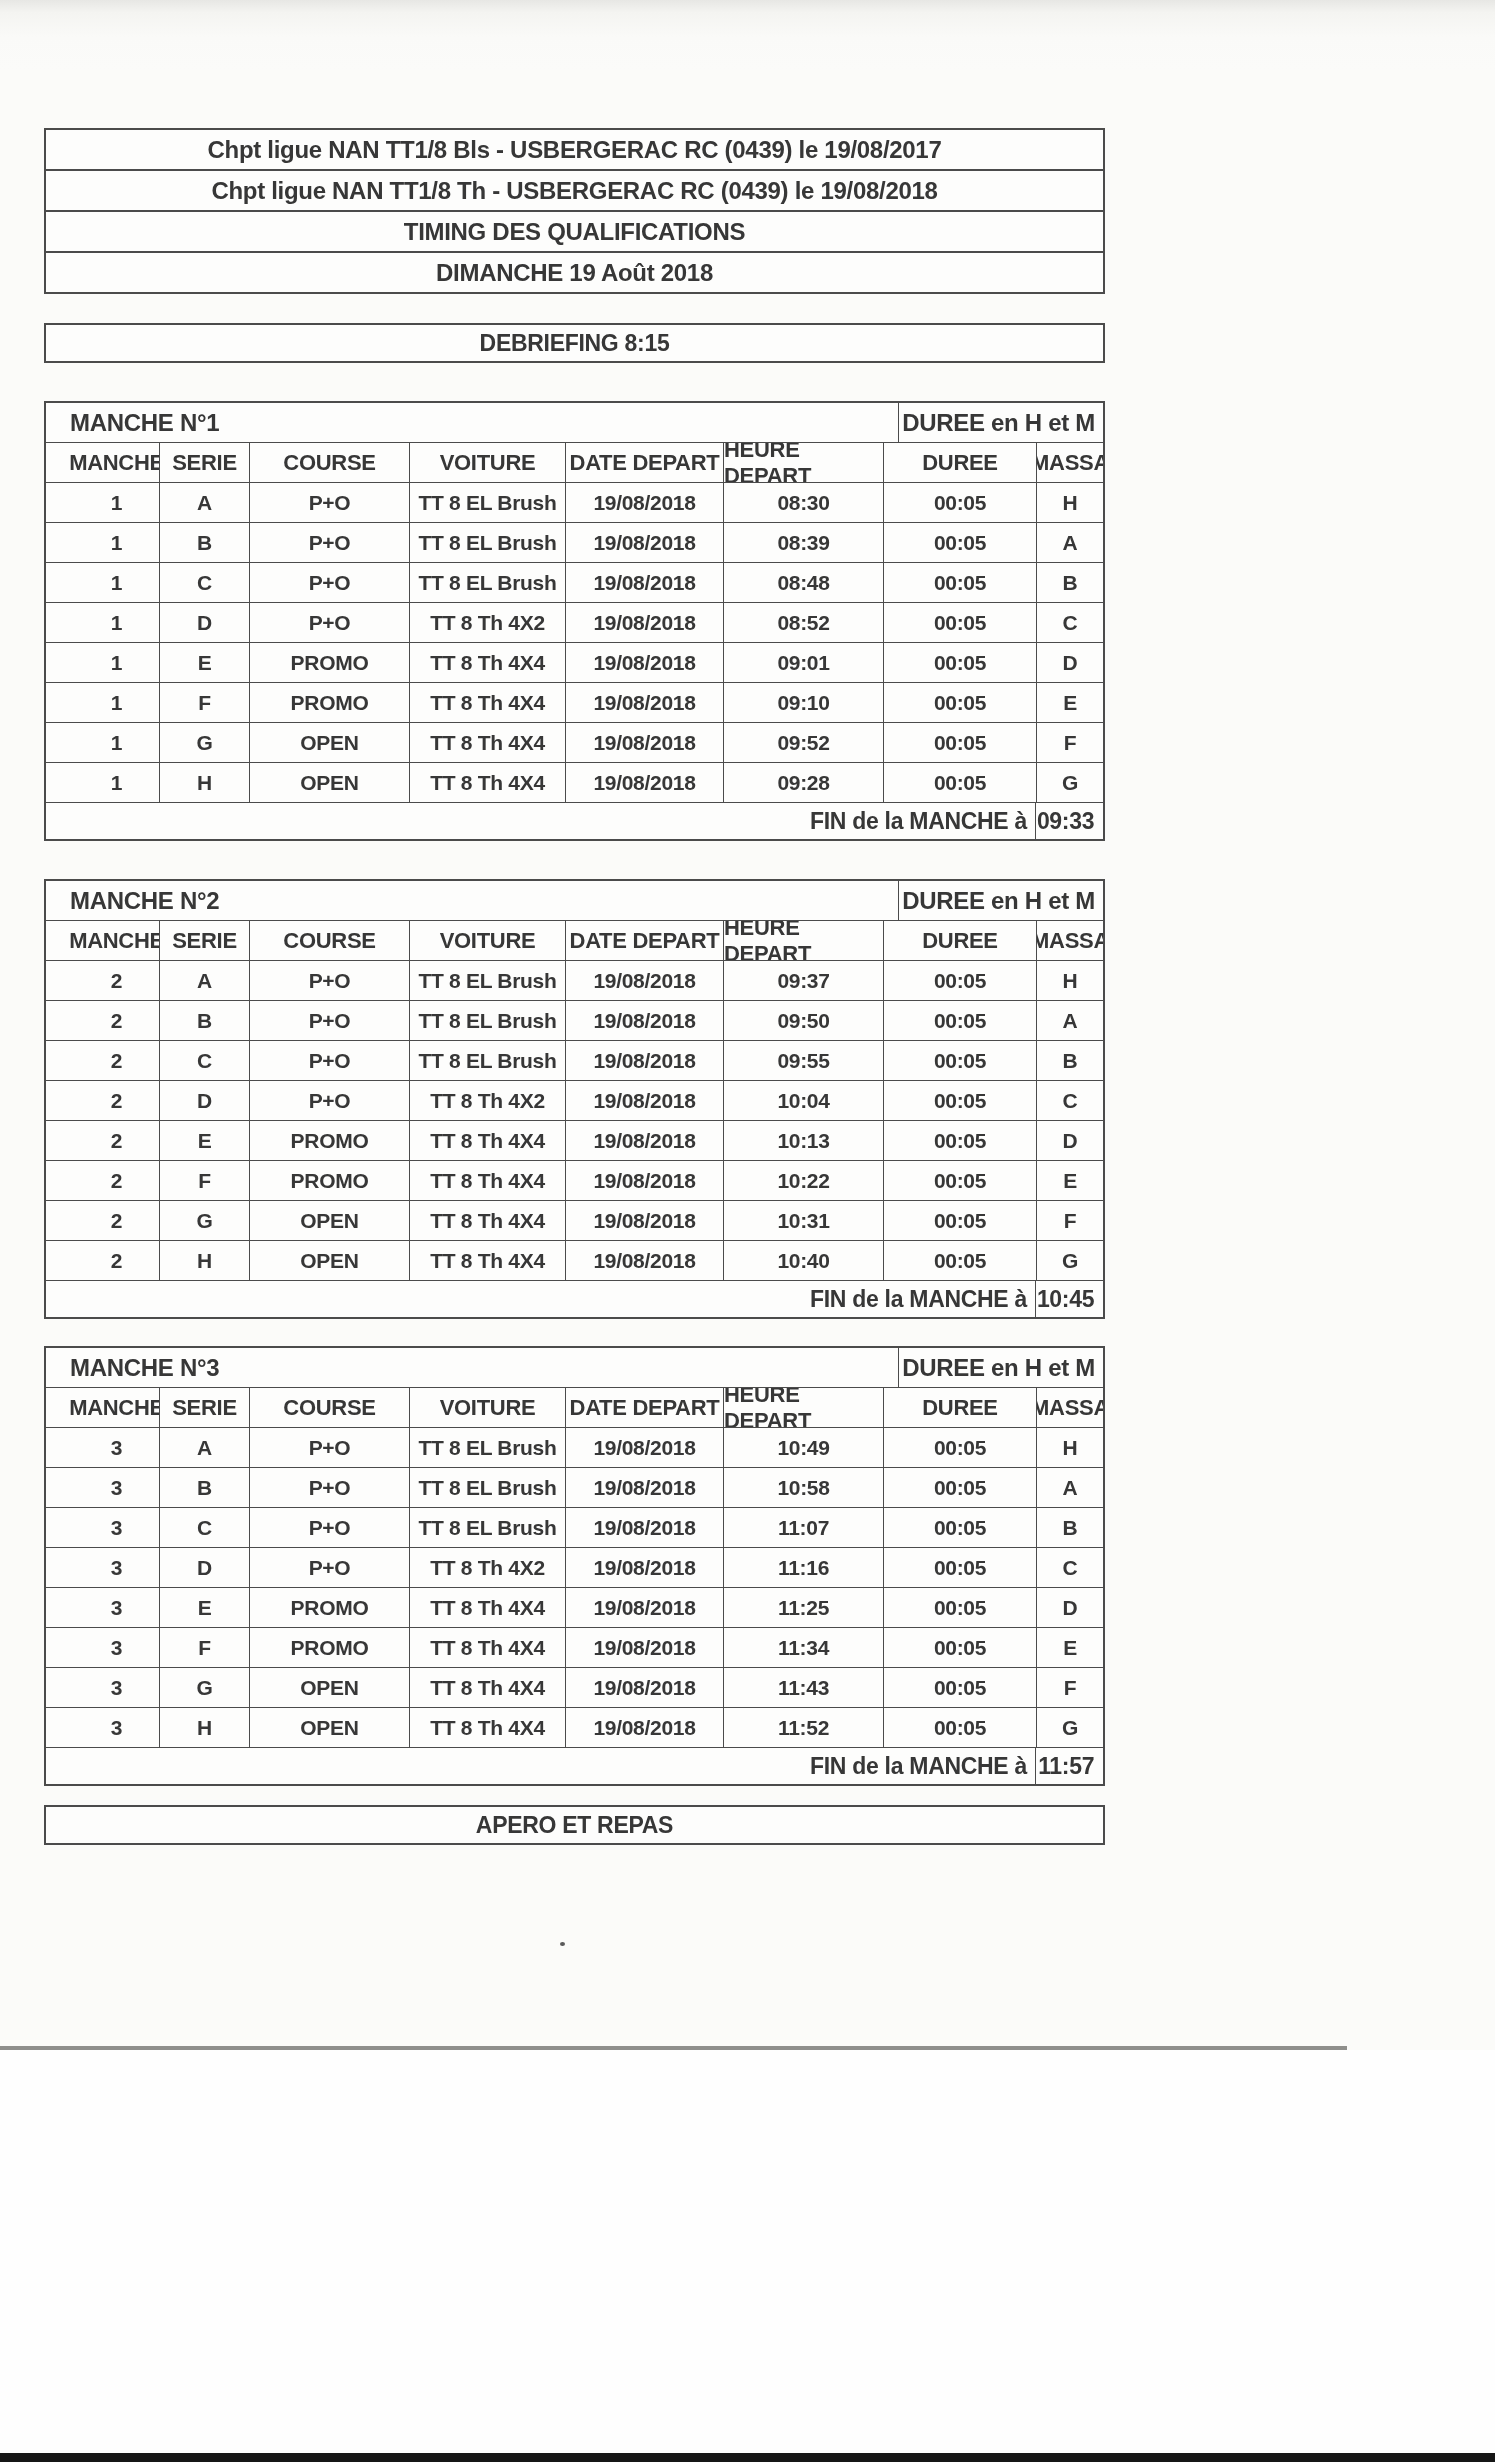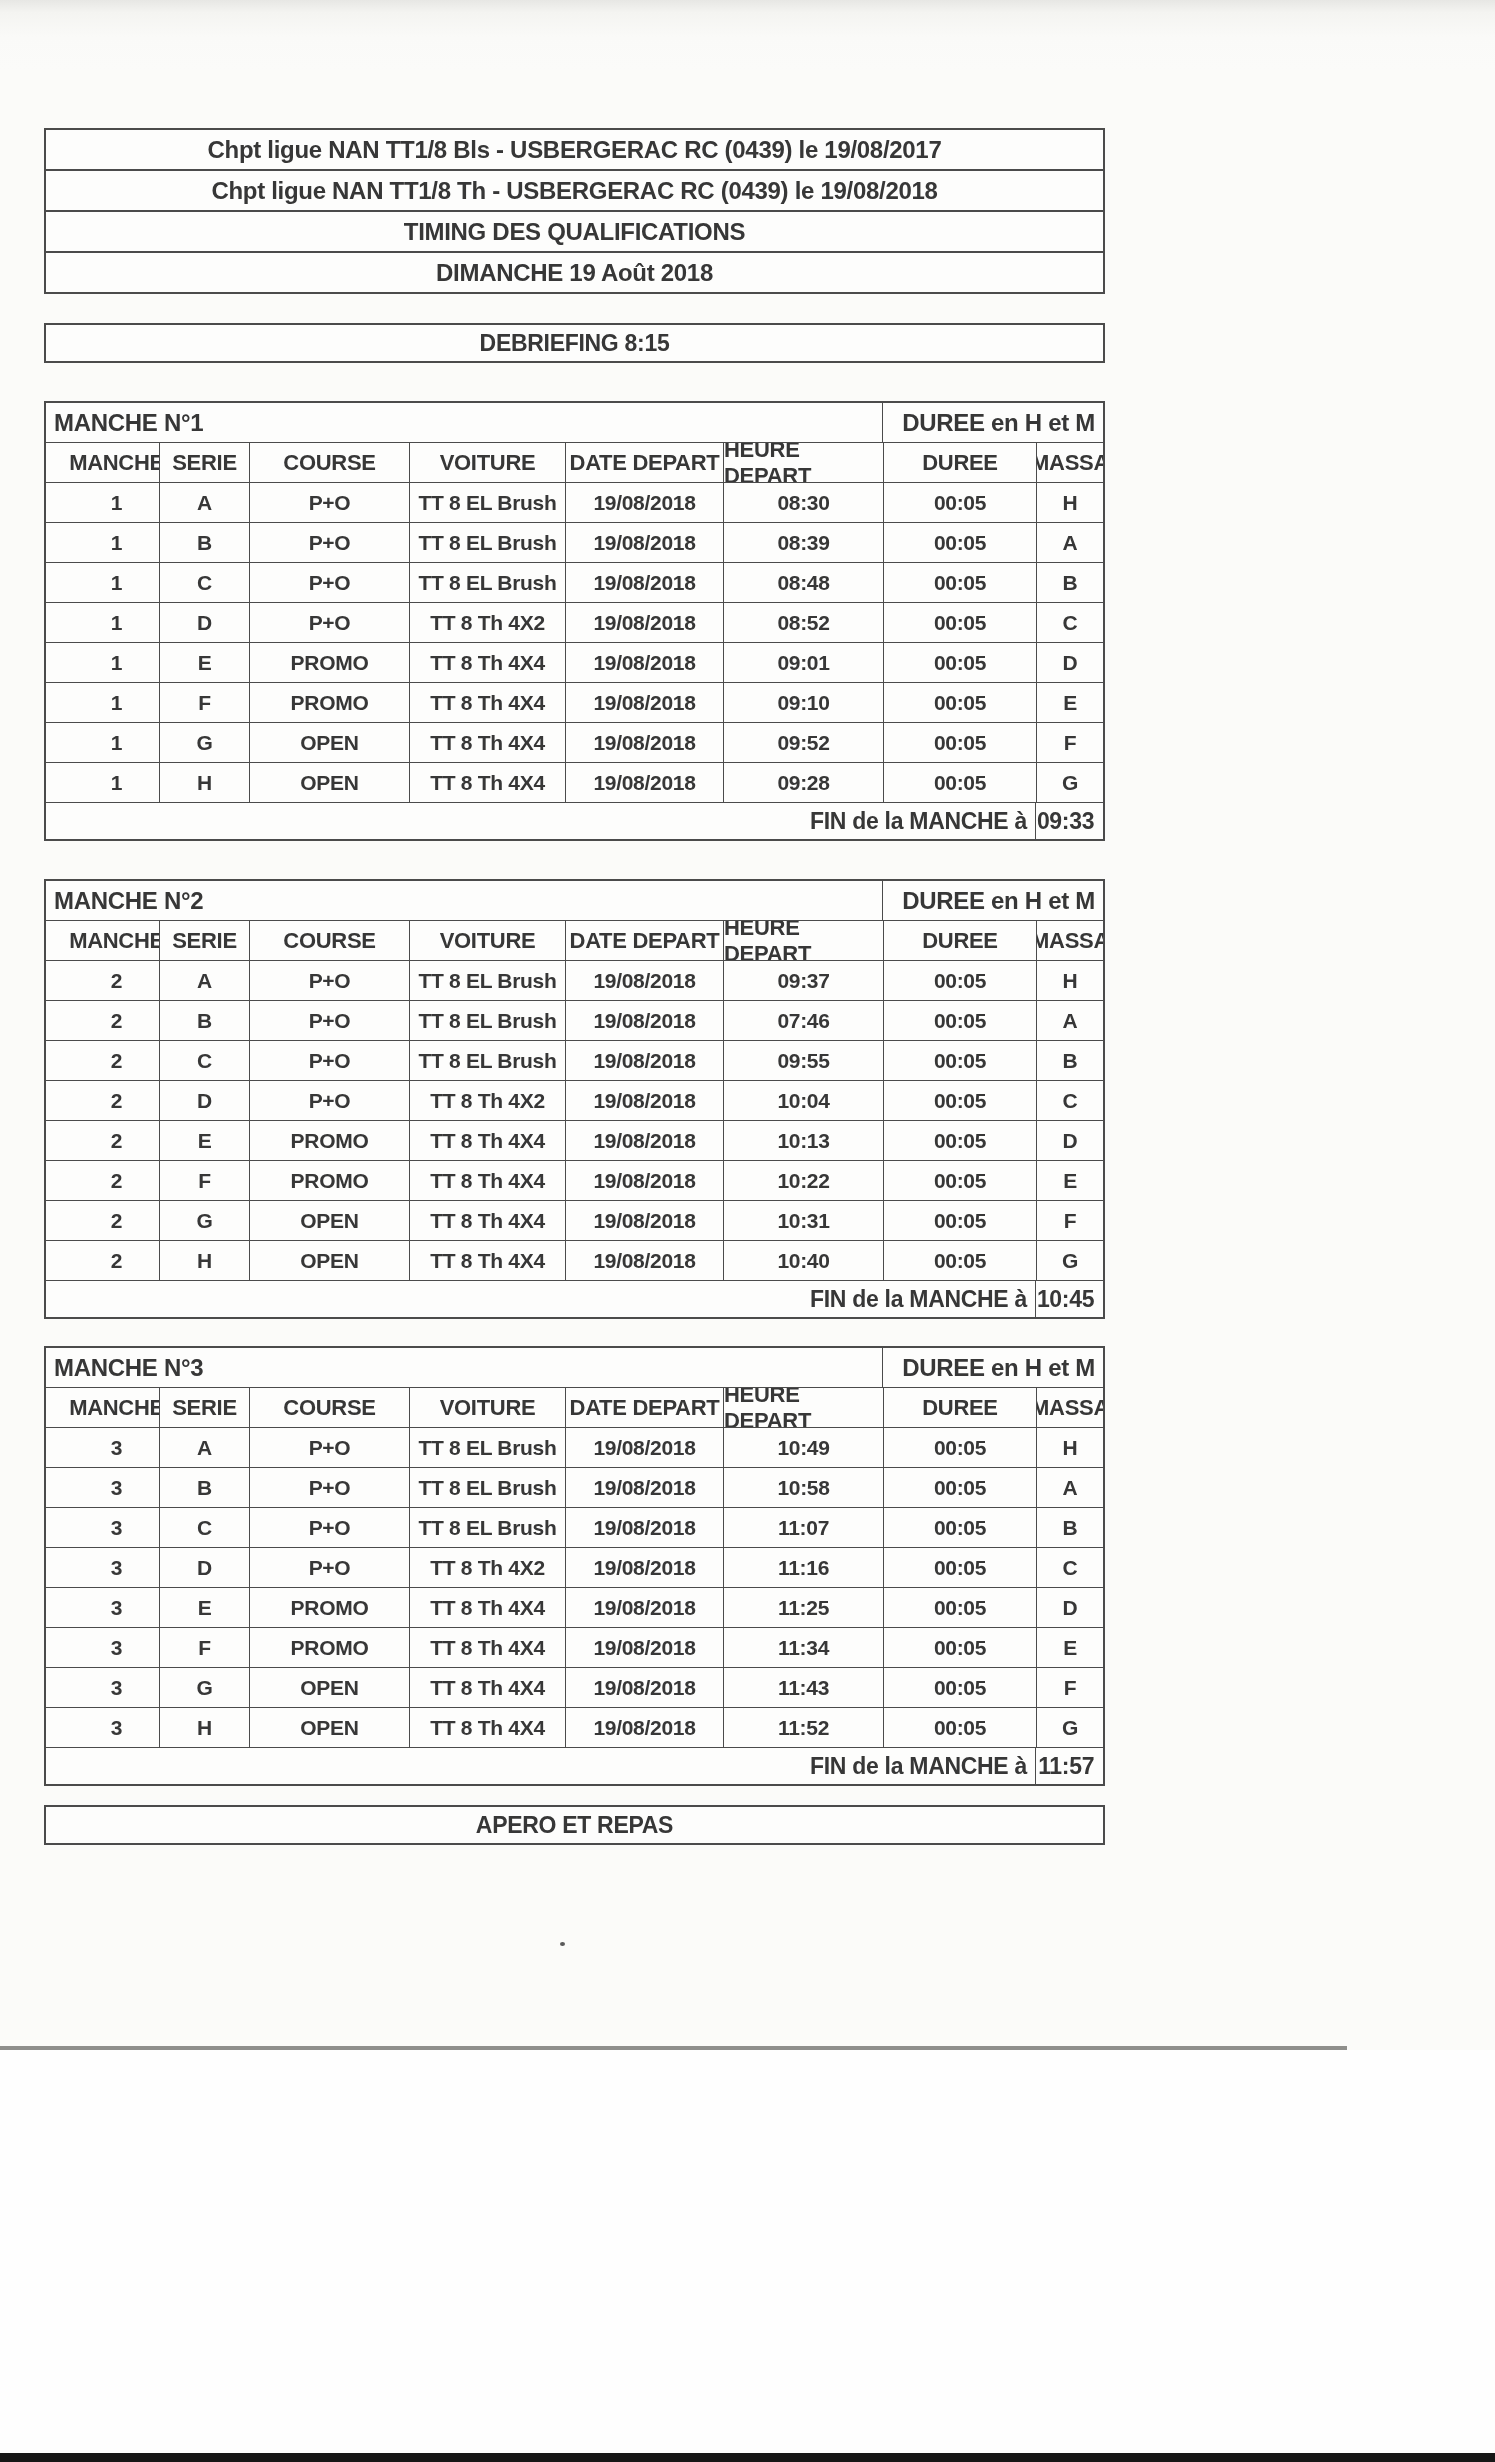--- a/index.html
+++ b/index.html
@@ -29,21 +29,21 @@
   .h-row:first-child{border-top:none;}
   
   .banner{height:40px;display:flex;align-items:center;justify-content:center;font-size:23px;}
   .banner-debriefing{top:323px;}
   .banner-apero{top:1805px;}
   
   .manche{background:#fdfdfc;}
   .manche-1{top:401px;}
   .manche-2{top:879px;}
   .manche-3{top:1346px;}
-  .m-title{display:flex;height:39px;}
+  .m-title{display:flex;height:39px;margin-left:16px;}
   .m-title-left{width:837px;box-sizing:border-box;border-right:1.8px solid var(--border);
     display:flex;align-items:center;padding-left:8px;font-size:24px;}
   .m-title-right{flex:1;display:flex;align-items:center;justify-content:flex-end;
     padding-right:8px;font-size:24px;}
   .m-cols,.m-row{
     display:grid;
     grid-template-columns:113px 90px 160px 156px 158px 160px 153px 1fr;
     height:39px;border-top:1.8px solid var(--border);
   }
   .hc,.dc{box-sizing:border-box;border-left:1.8px solid var(--border);
@@ -206,21 +206,21 @@
           <div class="dc">09:37</div>
           <div class="dc">00:05</div>
           <div class="dc">H</div>
         </div>
         <div class="m-row">
           <div class="dc">2</div>
           <div class="dc">B</div>
           <div class="dc">P+O</div>
           <div class="dc">TT 8 EL Brush</div>
           <div class="dc">19/08/2018</div>
-          <div class="dc">07:46</div>
+          <div class="dc">09:50</div>
           <div class="dc">00:05</div>
           <div class="dc">A</div>
         </div>
         <div class="m-row">
           <div class="dc">2</div>
           <div class="dc">C</div>
           <div class="dc">P+O</div>
           <div class="dc">TT 8 EL Brush</div>
           <div class="dc">19/08/2018</div>
           <div class="dc">09:55</div>

